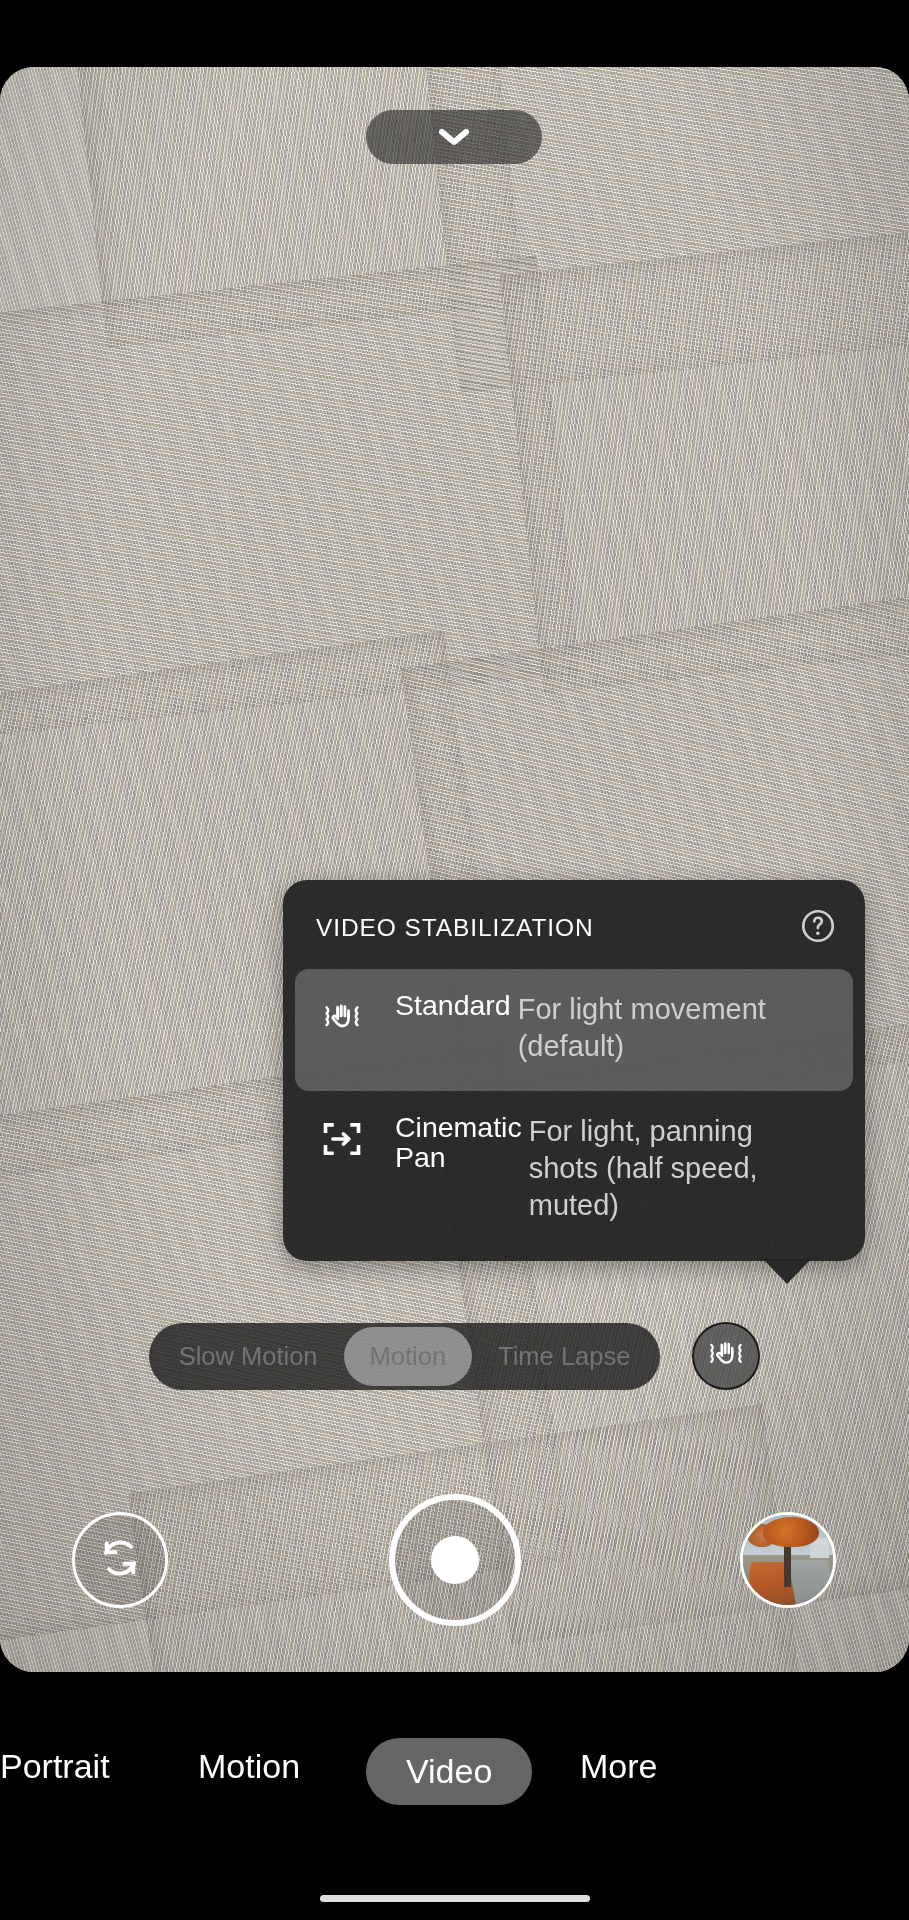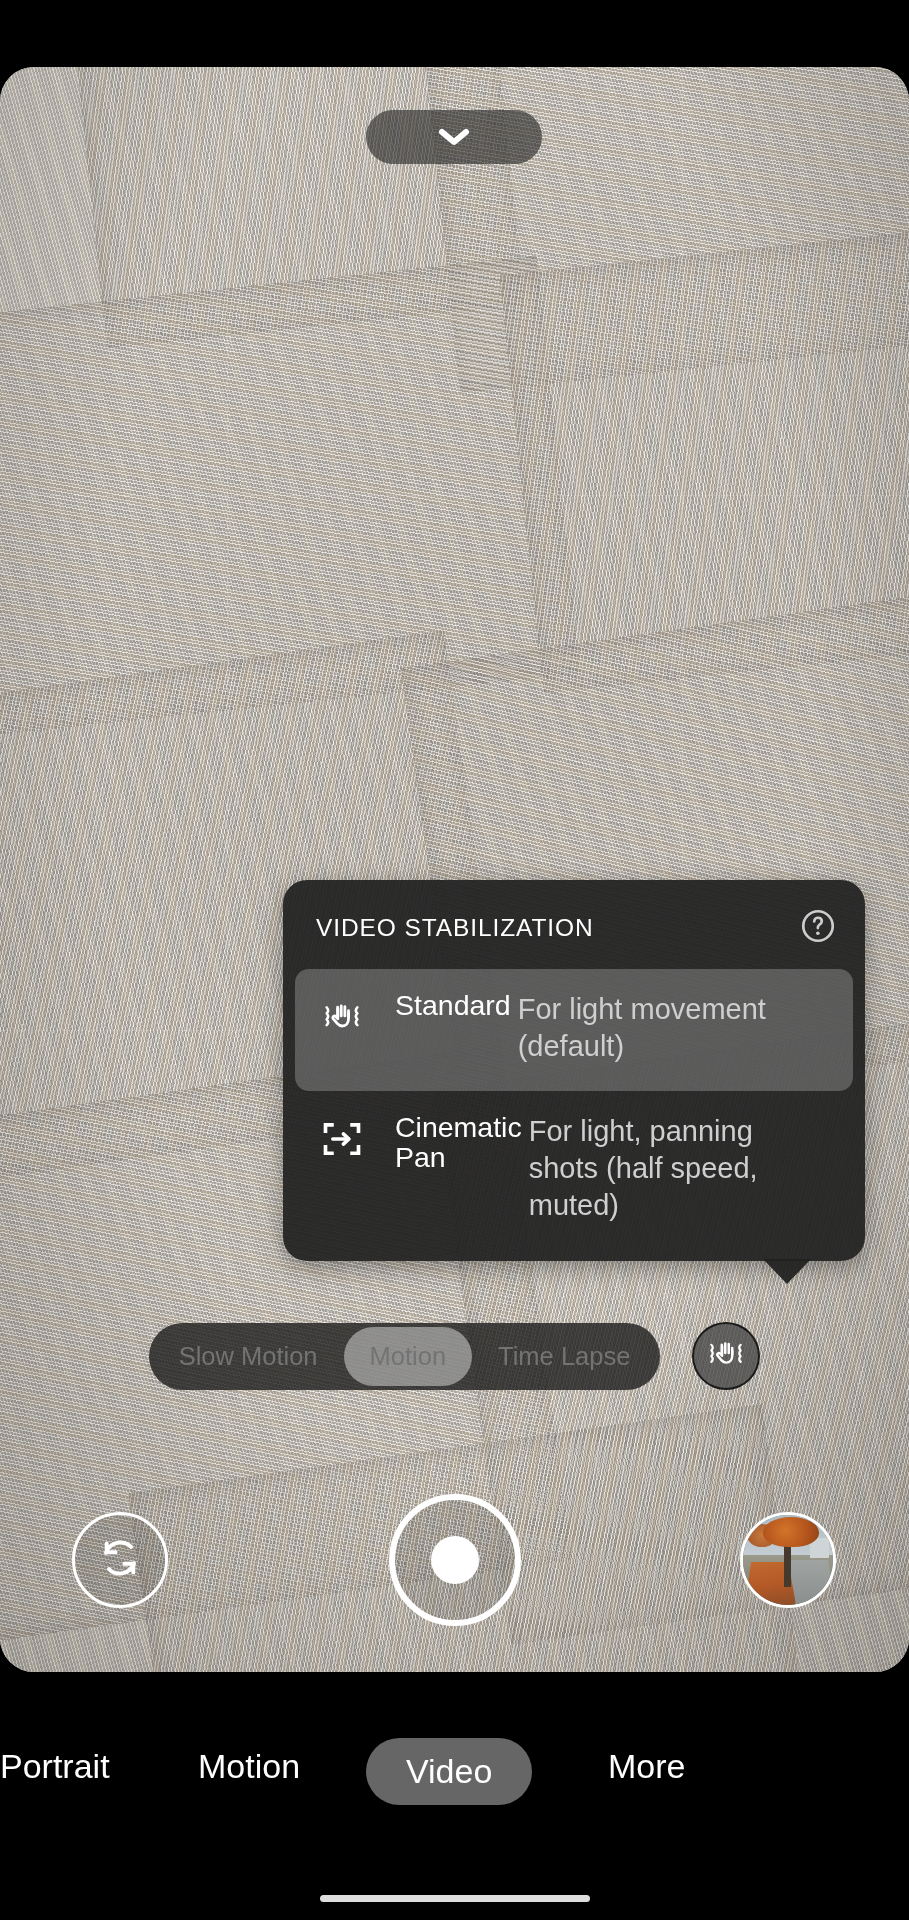--- a/index.html
+++ b/index.html
@@ -311,21 +311,21 @@
   }
   .mode-item.selected {
     background: rgba(255,255,255,.40);
     border-radius: 34px;
     padding: 14px 40px;
     margin-top: 11px;
   }
   .m-portrait { left: 0px; }
   .m-camera   { left: 198px; }
   .m-video    { left: 366px; }
-  .m-more     { left: 608px; }
+  .m-more     { left: 580px; }
 
   .nav-bar {
     position: absolute;
     left: 50%;
     transform: translateX(-50%);
     bottom: 18px;
     width: 270px;
     height: 7px;
     border-radius: 4px;
     background: #dedede;

